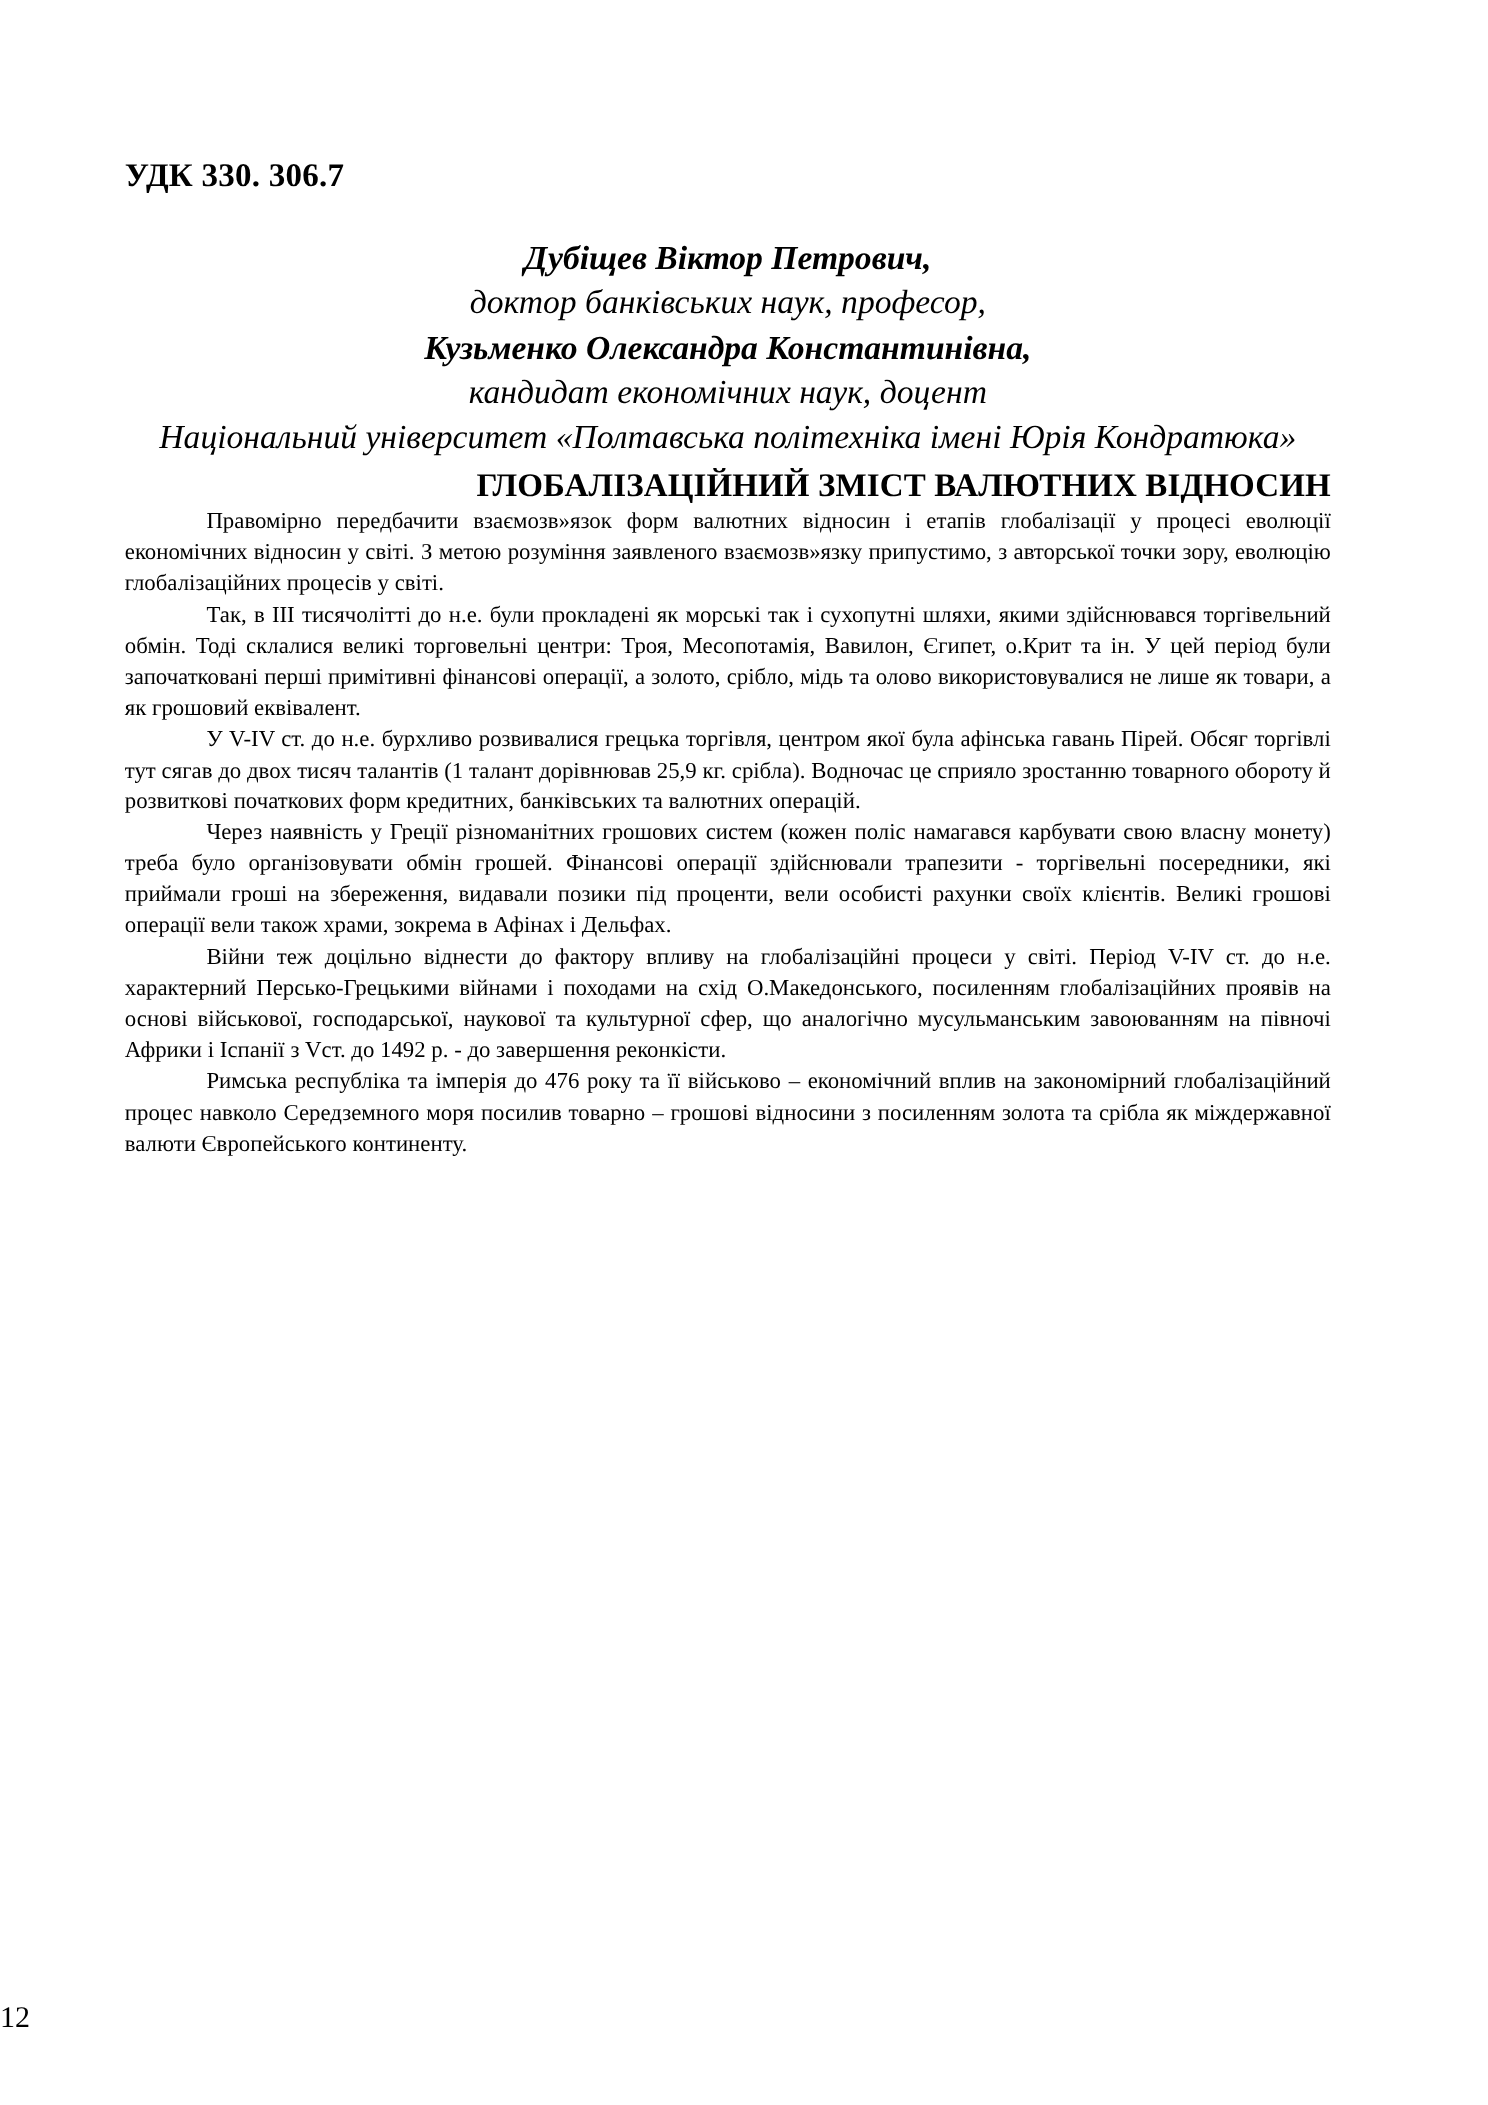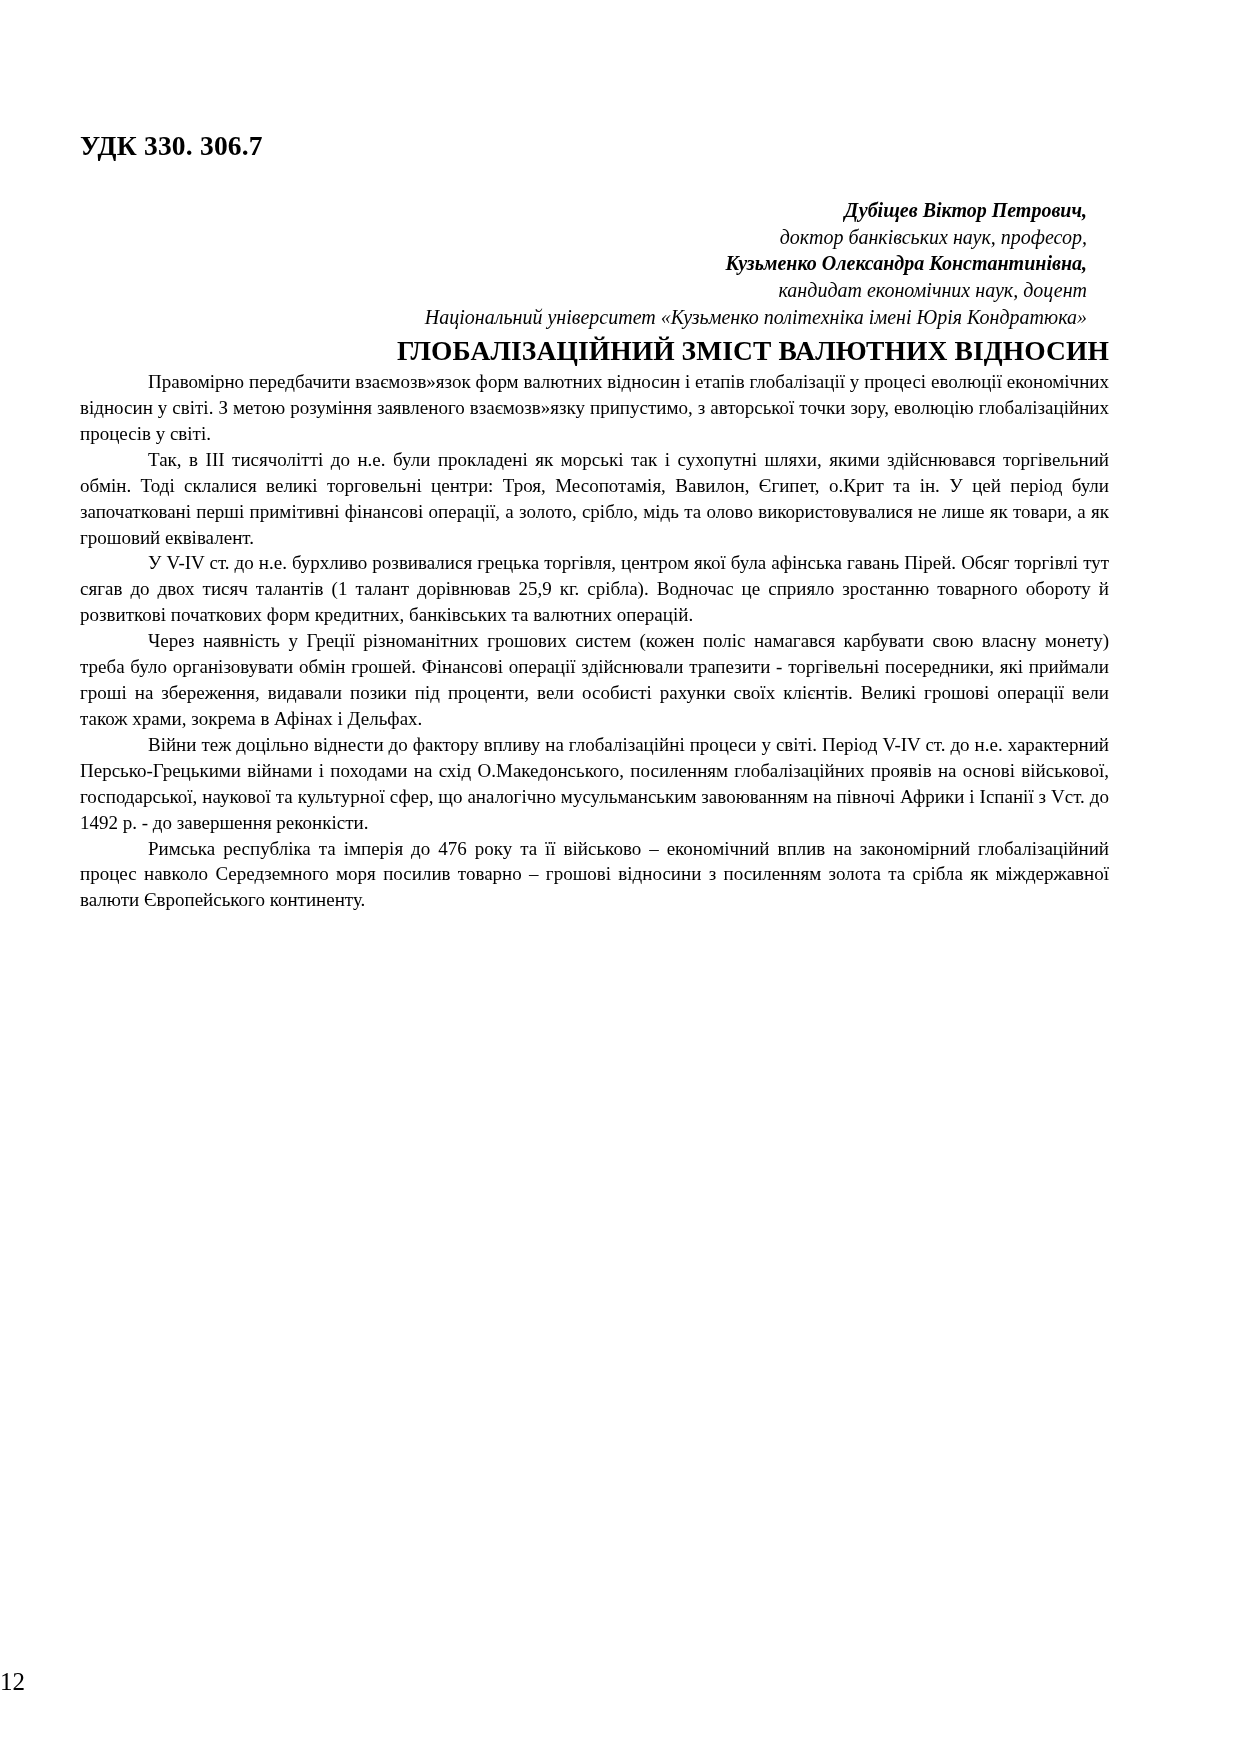--- a/index.html
+++ b/index.html
@@ -15,33 +15,33 @@
     color: #000000;
     overflow: hidden;
   }
   .page {
     position: absolute;
     left: 0;
     top: 0;
     width: 1240px;
     height: 1754px;
     box-sizing: border-box;
-    padding: 131px 131px 60px 80px;
+    padding: 131px 131px 60px 104px;
   }
   .udk {
     font-size: 27.5px;
     font-weight: bold;
     letter-spacing: 0.2px;
     line-height: 1.1;
     margin: 0 0 36px 0;
   }
   .authors {
-    text-align: right;
+    text-align: center;
     font-style: italic;
-    font-size: 20px;
+    font-size: 28px;
     line-height: 1.33;
     margin: 0 0 0 0;
     padding: 0 22px;
   }
   .authors .name {
     font-weight: bold;
     display: block;
   }
   .authors .degree {
     display: block;
@@ -84,21 +84,21 @@
 
 <div class="page">
 
   <div class="udk">УДК 330. 306.7</div>
 
   <div class="authors">
     <span class="name">Дубіщев Віктор Петрович,</span>
     <span class="degree">доктор банківських наук, професор,</span>
     <span class="name">Кузьменко Олександра Константинівна,</span>
     <span class="degree">кандидат економічних наук, доцент</span>
-    <span class="affil">Національний університет «Кузьменко політехніка імені Юрія Кондратюка»</span>
+    <span class="affil">Національний університет «Полтавська політехніка імені Юрія Кондратюка»</span>
   </div>
 
   <div class="doc-title">ГЛОБАЛІЗАЦІЙНИЙ ЗМІСТ ВАЛЮТНИХ ВІДНОСИН</div>
 
   <div class="body-text">
     <p class="first">Правомірно передбачити взаємозв»язок  форм валютних відносин і етапів  глобалізації у процесі еволюції економічних відносин у світі.  З метою розуміння заявленого взаємозв»язку припустимо, з авторської точки зору, еволюцію глобалізаційних процесів у світі.</p>
     <p>Так, в ІІІ тисячолітті до н.е. були прокладені як морські так і сухопутні шляхи, якими здійснювався торгівельний обмін. Тоді склалися великі торговельні центри: Троя, Месопотамія, Вавилон, Єгипет, о.Крит та ін. У цей період були започатковані перші примітивні фінансові операції, а золото, срібло, мідь та олово використовувалися не лише як товари, а як грошовий еквівалент.</p>
     <p>У  V-IV ст. до н.е. бурхливо розвивалися грецька торгівля, центром якої була афінська гавань Пірей. Обсяг торгівлі тут сягав до двох тисяч талантів (1 талант дорівнював 25,9 кг. срібла). Водночас це сприяло зростанню товарного обороту й розвиткові початкових форм кредитних, банківських та валютних операцій.</p>
     <p>Через наявність у Греції різноманітних грошових систем (кожен поліс намагався карбувати свою власну монету) треба було організовувати обмін грошей. Фінансові операції здійснювали трапезити - торгівельні посередники, які приймали гроші на збереження,   видавали позики під проценти, вели особисті рахунки своїх клієнтів. Великі грошові операції вели також храми, зокрема в Афінах і Дельфах.</p>
     <p>Війни теж доцільно віднести до фактору впливу на глобалізаційні процеси у світі. Період V-IV ст. до н.е. характерний Персько-Грецькими війнами і походами на схід О.Македонського, посиленням глобалізаційних проявів на основі військової, господарської, наукової та культурної сфер, що аналогічно мусульманським завоюванням на півночі Африки і Іспанії  з Vст. до  1492 р. - до завершення реконкісти.</p>

